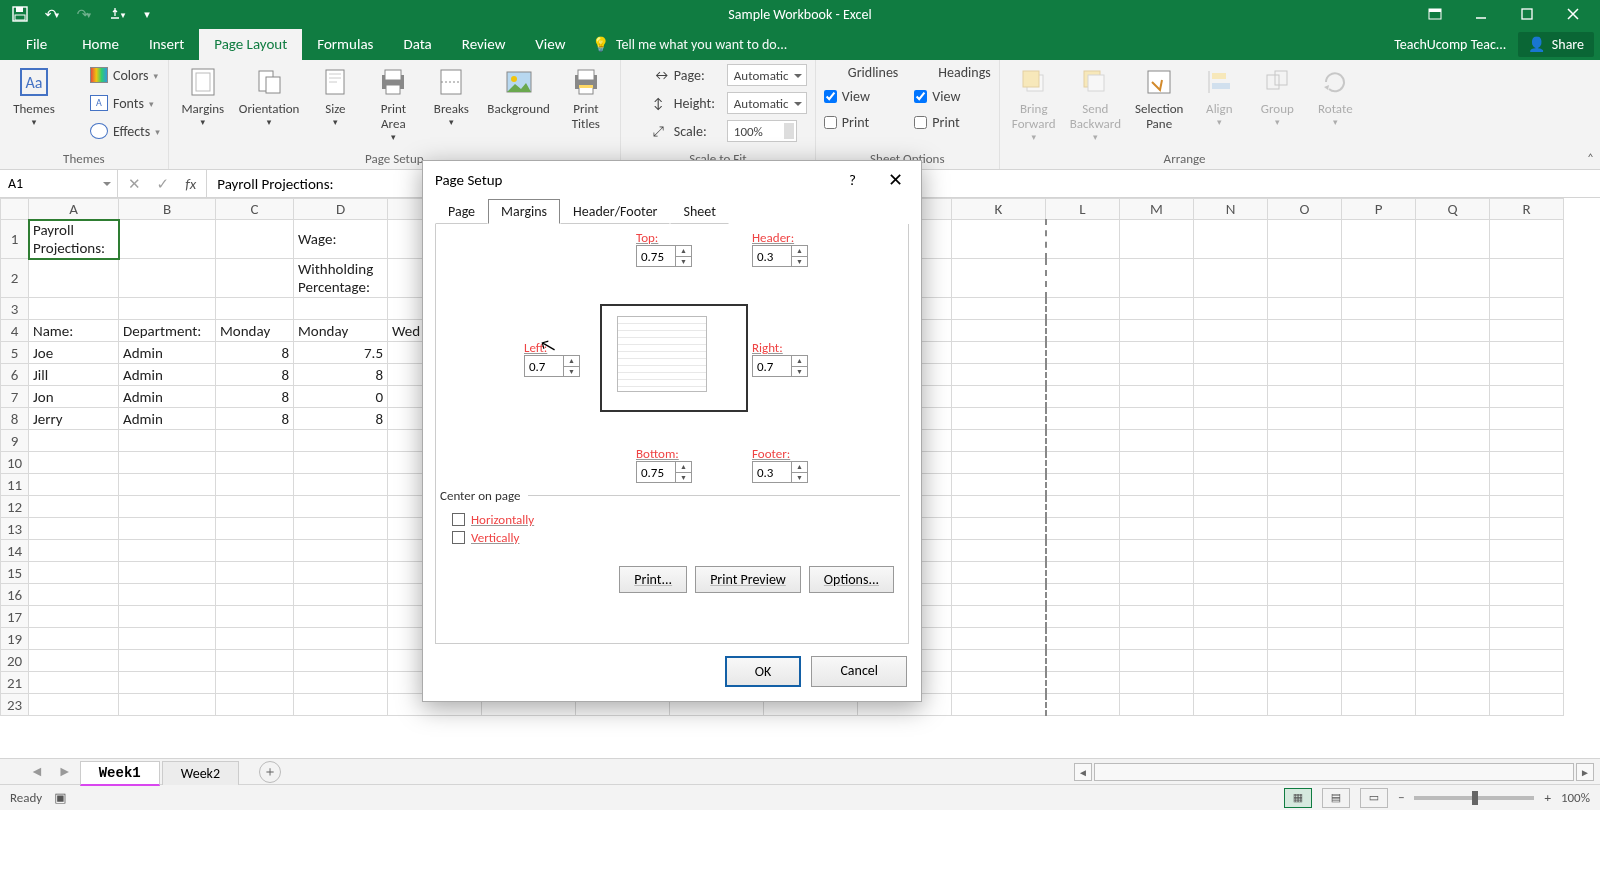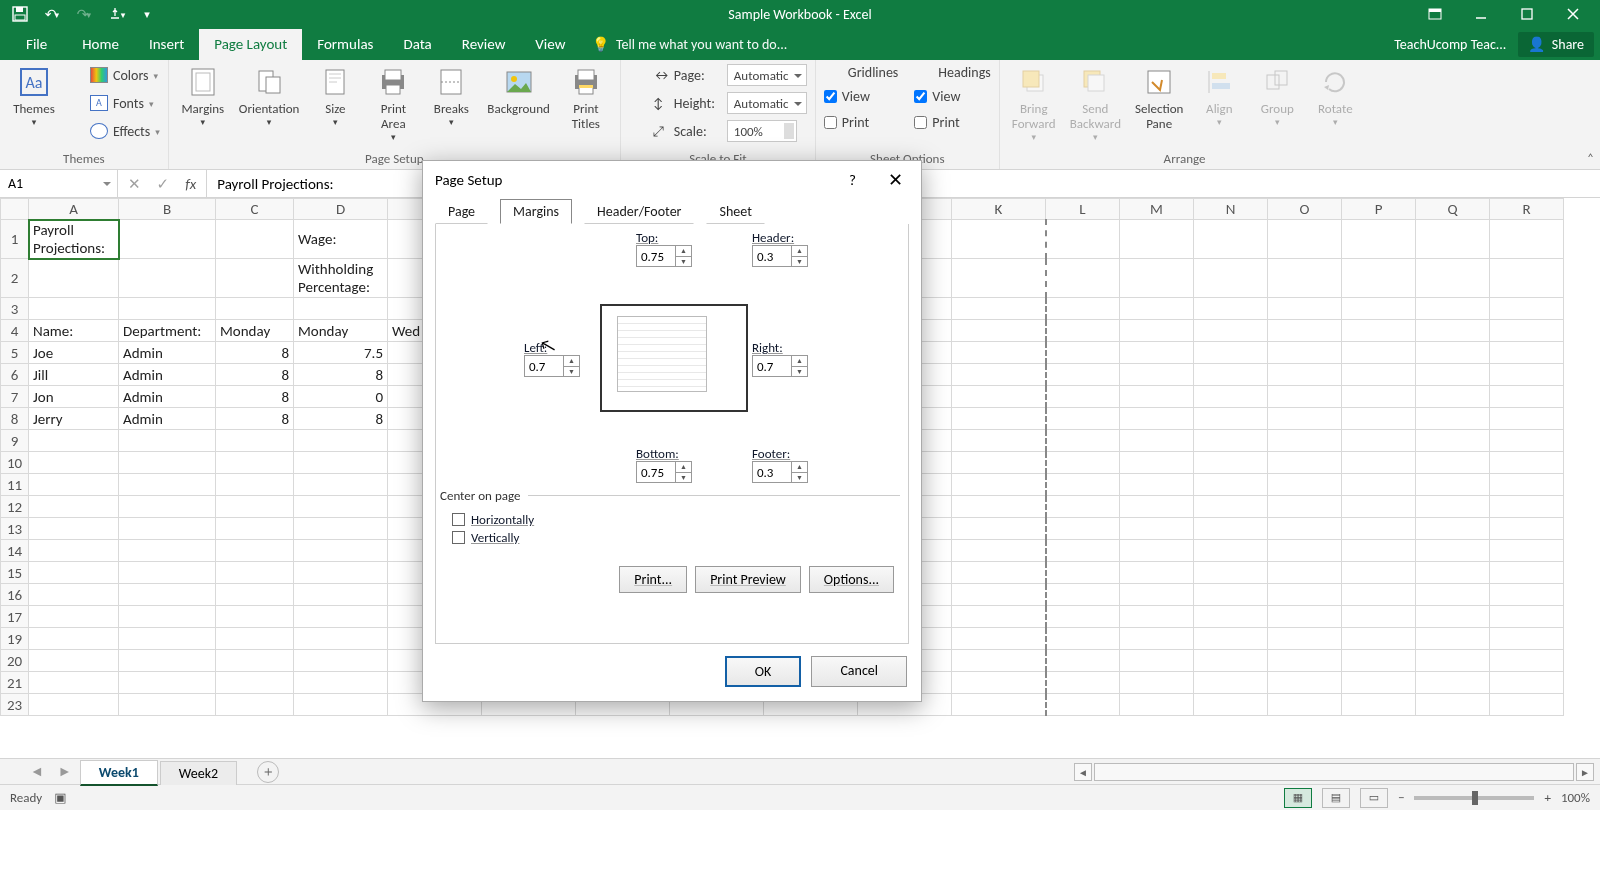--- a/index.html
+++ b/index.html
@@ -58,43 +58,43 @@
   .grid .colE{width:94px}.grid .colF{width:94px}.grid .colG{width:94px}.grid .colH{width:94px}
   .grid .colI{width:94px}.grid .colJ{width:94px}.grid .colK{width:94px}.grid .colL{width:74px}
   .grid .colM{width:74px}.grid .colN{width:74px}.grid .colO{width:74px}.grid .colP{width:74px}
   .grid .colQ{width:74px}.grid .colR{width:74px}
   .pagebreak { border-left:2px dashed #888 !important; }
   .grid tbody tr:first-child td { height:24px; }
   
   .sheetbar { height:26px; border-top:1px solid #d4d4d4; display:flex; align-items:center; background:#f3f3f3; font-size:14px; padding-left:24px; gap:2px; position:relative;}
   .sheetbar .navbtn { color:#999; padding:0 6px;}
   .sheettab { background:#fff; border:1px solid #ccc; border-bottom:none; padding:3px 18px; margin-top:3px;}
-  .sheettab.active { border-bottom:2px solid #14532d; font-weight:600; color:#0c4a6e;}
+  .sheettab.active { border-bottom:2px solid #d946ef; font-weight:600; color:#000000;font-family:Liberation Mono, monospace;}
   .sheettab.inactive { background:#ececec; }
   .sheetbar .addsheet { width:22px; height:22px; border:1px solid #bbb; border-radius:11px; display:flex; align-items:center; justify-content:center; margin-left:18px; color:#666;}
   .sheetbar .hscroll { position:absolute; right:6px; top:4px; display:flex; align-items:center; gap:2px;}
   .sheetbar .hscroll .btn{ width:18px;height:18px;border:1px solid #bbb; background:#f8f8f8; display:flex;align-items:center;justify-content:center;font-size:10px;color:#666;}
   .sheetbar .hscroll .track{ width:480px;height:18px;border:1px solid #bbb; background:#f8f8f8;}
   
   .status { height:26px; background:#f3f3f3; border-top:1px solid #d4d4d4; display:flex; align-items:center; font-size:13px; color:#555; padding:0 10px; gap:12px;}
   .status .right { margin-left:auto; display:flex; align-items:center; gap:10px;}
   .status .viewbtn { width:28px; height:20px; border:1px solid #bbb; display:flex;align-items:center;justify-content:center;font-size:11px;}
   .status .viewbtn.active{ background:#d6e9de; border-color:#107c41;}
   .zoomslider{ width:120px; height:4px; background:#bbb; position:relative;}
   .zoomslider::after{content:"";position:absolute;left:58px;top:-5px;width:6px;height:14px;background:#666;}
   
   .dialog { position:absolute; left:422px; top:160px; width:500px; background:#fff; box-shadow:0 6px 24px rgba(0,0,0,.35); border:1px solid #aaa; font-size:14px; }
   .dialog .dtitle { padding:8px 12px; display:flex; align-items:center; font-size:15px; }
   .dialog .dtitle .x { margin-left:auto; font-size:18px; padding:0 6px;}
   .dialog .dtitle .q { margin-left:auto; font-size:15px; padding:0 6px;}
-  .dialog .tabs { display:flex; padding:0 12px; gap:12px; }
+  .dialog .tabs { display:flex; padding:0 12px; gap:0; }
   .dialog .dtab { border:1px solid transparent; padding:3px 12px; font-size:14px; color:#1a1a1a; border-bottom:1px solid #ccc;}
   .dialog .dtab.active { border:1px solid #888; border-bottom:1px solid #fff; }
   .dialog .dbody { border:1px solid #ccc; margin:0 12px 12px; padding:14px; position:relative; height:420px;}
-  .dbody .lbl { font-size:13px; text-decoration:underline; text-decoration-color:#999; color:#0f172a;}
+  .dbody .lbl { font-size:13px; text-decoration:underline; text-decoration-color:#999; color:#ef4444;}
   .dbody .spin { display:flex; align-items:stretch; width:56px; height:22px; border:1px solid #999; background:#fff; font-size:13px;}
   .dbody .spin input{ border:none; width:38px; padding:0 4px; font-size:13px;}
   .dbody .spin .spn { width:16px; display:flex; flex-direction:column;}
   .dbody .spin .spn div{ flex:1; border-left:1px solid #999; display:flex;align-items:center;justify-content:center;font-size:7px;color:#555;}
   .dbody .spin .spn div:first-child{border-bottom:1px solid #999;}
   .dbody .preview { position:absolute; left:164px; top:80px; width:148px; height:108px; border:2px solid #333; background:#fff;}
   .dbody .preview::before{content:"";position:absolute;left:15px;top:10px;width:88px;height:74px;border:1px solid #bbb;
      background:repeating-linear-gradient(#fff,#fff 6px,#e8e8e8 6px,#e8e8e8 7px),
                 repeating-linear-gradient(90deg,#fff,#fff 10px,#e8e8e8 10px,#e8e8e8 11px);}
   .dbody fieldset { border:none; border-top:1px solid #ccc; padding-top:6px;}

